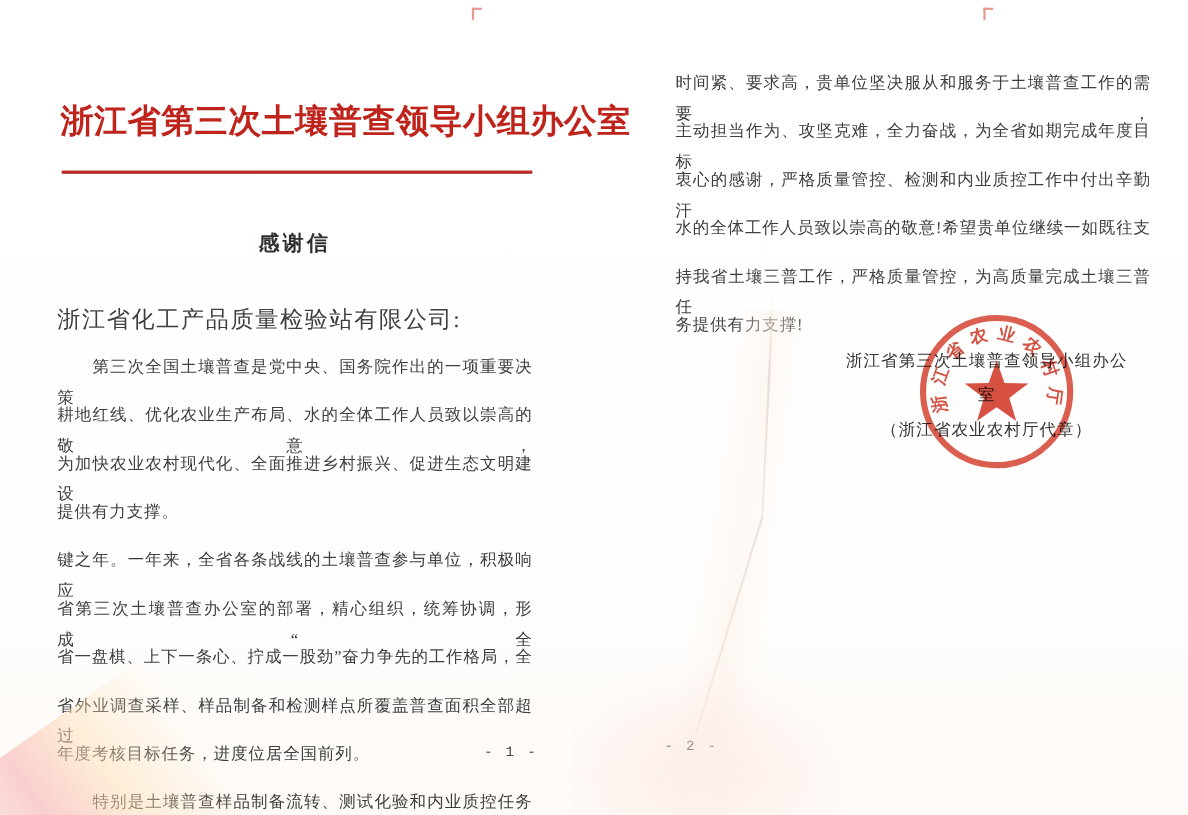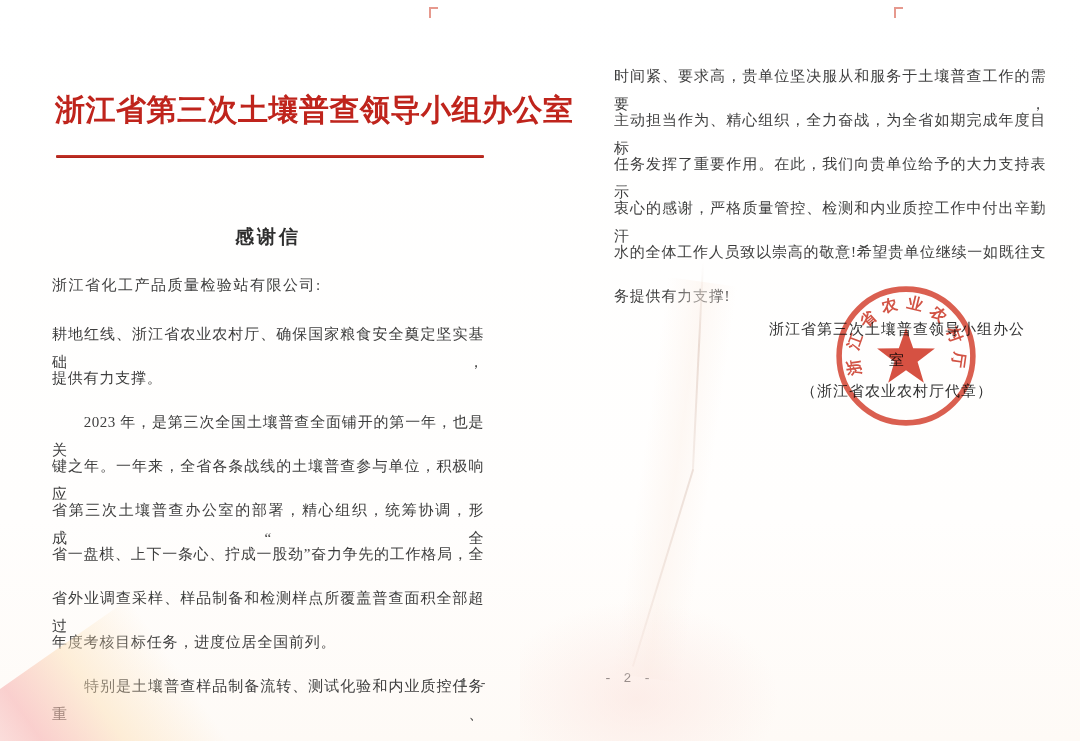--- a/index.html
+++ b/index.html
@@ -19,27 +19,27 @@
     font-size:30px;font-weight:bold;color:#bf241c;
     text-align:justify;text-align-last:justify;text-justify:inter-character;
     white-space:nowrap;letter-spacing:0.5px;
   }
   .letterhead-rule{
     position:absolute;left:56px;top:155px;width:428px;height:3px;
     background:linear-gradient(180deg,#c93a2e,#a91d16);
     border-radius:1px;
   }
   .letter-title{
-    position:absolute;left:52px;top:224px;width:432px;
+    position:absolute;left:52px;top:208px;width:432px;
     text-align:center;font-size:19px;font-weight:bold;color:#2f2f2f;
     letter-spacing:3px;
   }
   .recipient{
     position:absolute;left:52px;top:276px;width:432px;
-    font-size:15px;color:#3e3e3e;letter-spacing:1.5px;
+    font-size:21px;color:#3e3e3e;letter-spacing:1.5px;
   }
   .body-col{
     position:absolute;width:432px;color:#3e3e3e;font-size:15px;
   }
   .body-col.left{left:52px;top:304px;}
   .body-col.right{left:614px;top:46px;}
   .line{
     height:28px;line-height:28px;white-space:nowrap;letter-spacing:0.8px;margin-top:16px;
   }
   .line.fill{
@@ -98,38 +98,39 @@
 </head>
 <body>
 
 <div class="scan">
 
   <div class="letterhead">浙江省第三次土壤普查领导小组办公室</div>
   <div class="letterhead-rule"></div>
   <div class="letter-title">感谢信</div>
   <div class="recipient">浙江省化工产品质量检验站有限公司:</div>
   <div class="body-col left">
-      <div class="line fill">耕地红线、浙江省农业农村厅、确保国家粮食安全奠定坚实基础，</div>
+      <div class="line fill">　　第三次全国土壤普查是党中央、国务院作出的一项重要决策</div>
+      <div class="line fill">耕地红线、优化农业生产布局、水的全体工作人员致以崇高的敬意，</div>
+      <div class="line fill">为加快农业农村现代化、全面推进乡村振兴、促进生态文明建设</div>
       <div class="line">提供有力支撑。</div>
-      <div class="line fill">　　2023 年，是第三次全国土壤普查全面铺开的第一年，也是关</div>
       <div class="line fill">键之年。一年来，全省各条战线的土壤普查参与单位，积极响应</div>
       <div class="line fill">省第三次土壤普查办公室的部署，精心组织，统筹协调，形成“全</div>
       <div class="line fill">省一盘棋、上下一条心、拧成一股劲”奋力争先的工作格局，全</div>
       <div class="line fill">省外业调查采样、样品制备和检测样点所覆盖普查面积全部超过</div>
       <div class="line">年度考核目标任务，进度位居全国前列。</div>
       <div class="line fill">　　特别是土壤普查样品制备流转、测试化验和内业质控任务重、</div>
     </div>
   <div class="footer footer-1">- 1 -</div>
 
   <div class="body-col right">
       <div class="line fill">时间紧、要求高，贵单位坚决服从和服务于土壤普查工作的需要，</div>
-      <div class="line fill">主动担当作为、精心组织，全力奋战，为全省如期完成年度目标</div>
-      <div class="line fill">任务发挥了重要作用。在此，我们向贵单位给予的大力支持表示</div>
+      <div class="line fill">主动担当作为、攻坚克难，全力奋战，为全省如期完成年度目标</div>
       <div class="line fill">衷心的感谢，严格质量管控、检测和内业质控工作中付出辛勤汗</div>
       <div class="line fill">水的全体工作人员致以崇高的敬意!希望贵单位继续一如既往支</div>
+      <div class="line fill">持我省土壤三普工作，严格质量管控，为高质量完成土壤三普任</div>
       <div class="line">务提供有力支撑!</div>
     </div>
 
   <div class="signature">
     <div>浙江省第三次土壤普查领导小组办公室</div>
     <div>（浙江省农业农村厅代章）</div>
   </div>
 
   <svg class="seal" viewBox="0 0 150 150">
     <circle cx="75" cy="75" r="66" fill="none" stroke="#d23a28" stroke-width="5.5" opacity="0.88"></circle>

